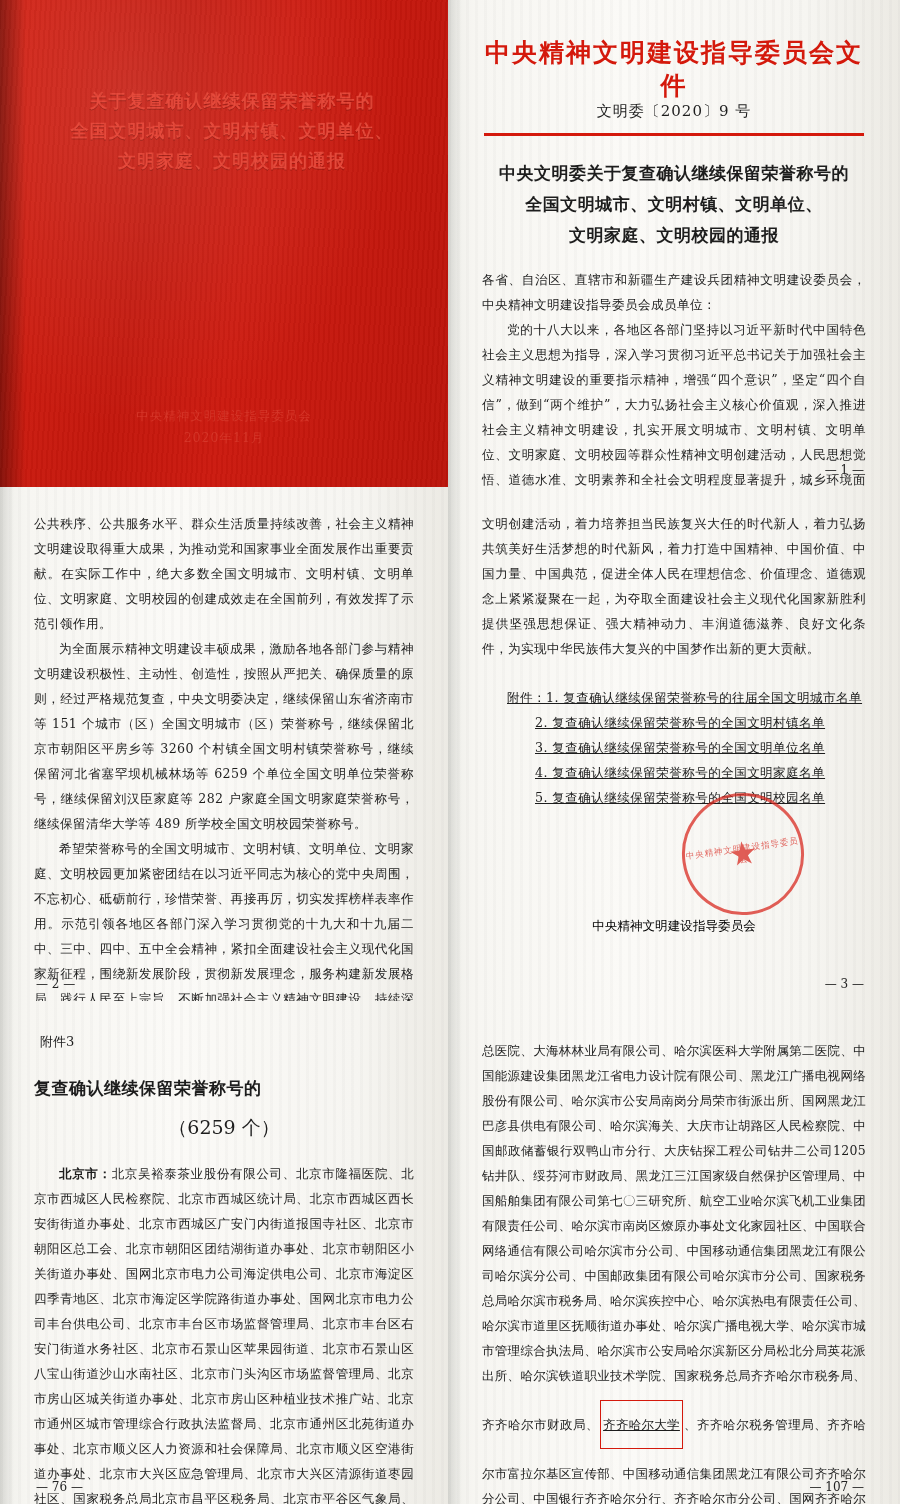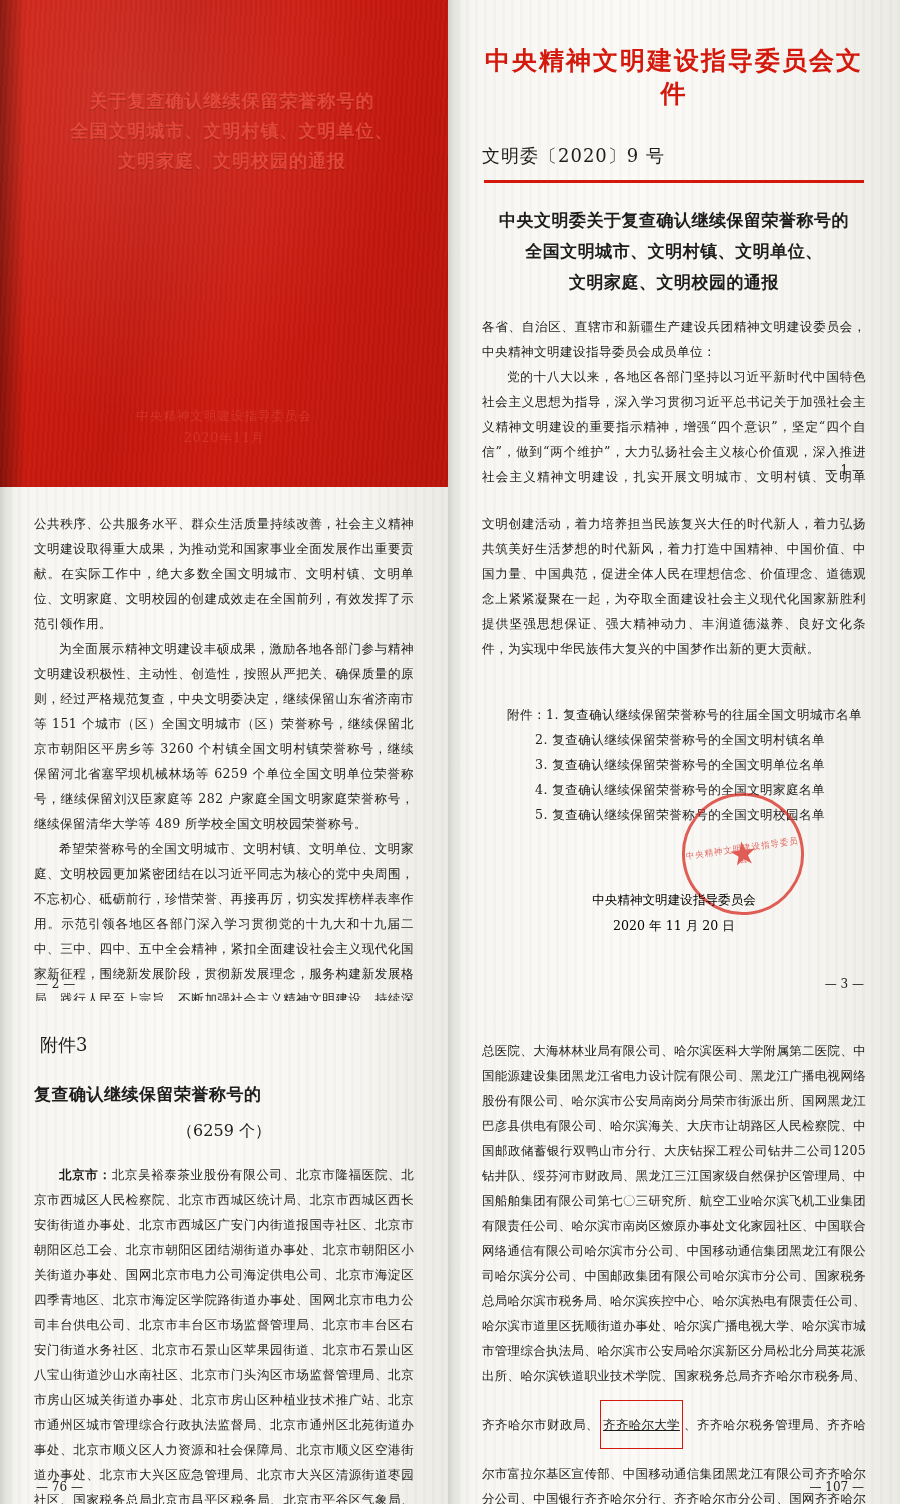--- a/index.html
+++ b/index.html
@@ -97,26 +97,25 @@
   .pagenum.left{text-align:left;padding-left:36px;}
 
   
   .masthead{
     text-align:center;
     color:#d4190c;
     font-family:"DejaVu Serif", serif;
     font-weight:700;
     font-size:25px;
     letter-spacing:2px;
-    margin-top:20px;
+    margin-top:12px;
   }
   .doc-no{
-    text-align:left;
-    font-size:18px;
-    margin-top:34px;
+    text-align:center;
+    font-size:15px;
     letter-spacing:1px;
   }
   .red-rule{
     height:2.5px;background:#d4190c;margin:12px 2px 22px 2px;
   }
   .doc-title{
     text-align:center;
     font-weight:700;
     font-size:17px;
     line-height:31px;
@@ -159,33 +158,33 @@
     position:absolute;
     left:34px;right:34px;bottom:62px;
     text-align:center;
     font-size:12.6px;
     line-height:26px;
     font-family:"DejaVu Serif", serif;
   }
 
   
   .appendix-label{
-    font-size:18px;
+    font-size:13px;
     margin:8px 0 22px 6px;
     font-family:"DejaVu Serif", serif;
   }
   .appendix-title{
     font-weight:700;
     font-size:17px;
     line-height:30px;
     letter-spacing:.5px;
   }
   .appendix-count{
     text-align:center;
-    font-size:16px;
+    font-size:19px;
     margin:12px 0 20px 0;
   }
   .list-text{
     font-size:12.5px;
     line-height:25px;
     text-align:justify;
     letter-spacing:.3px;
   }
   .bold-head{font-weight:700;}
   .highlight-box{
@@ -248,38 +247,37 @@
     </div>
     <div class="pagenum left">— 2 —</div>
   </div>
 
   <div class="page">
     <div class="fold"></div>
     <div class="page-inner">
       <div class="body-text">
         <p>文明创建活动，着力培养担当民族复兴大任的时代新人，着力弘扬共筑美好生活梦想的时代新风，着力打造中国精神、中国价值、中国力量、中国典范，促进全体人民在理想信念、价值理念、道德观念上紧紧凝聚在一起，为夺取全面建设社会主义现代化国家新胜利提供坚强思想保证、强大精神动力、丰润道德滋养、良好文化条件，为实现中华民族伟大复兴的中国梦作出新的更大贡献。</p>
       </div>
-      <div class="body-text" style="margin-top:41px;padding-left:25px;">
+      <div class="body-text" style="margin-top:24px;padding-left:25px;text-decoration:underline;">
         <p style="text-indent:0">
           <span>附件：</span><span>1. 复查确认继续保留荣誉称号的往届全国文明城市名单</span>
         </p>
         <p style="padding-left:28px">2. 复查确认继续保留荣誉称号的全国文明村镇名单</p>
         <p style="padding-left:28px">3. 复查确认继续保留荣誉称号的全国文明单位名单</p>
         <p style="padding-left:28px">4. 复查确认继续保留荣誉称号的全国文明家庭名单</p>
         <p style="padding-left:28px">5. 复查确认继续保留荣誉称号的全国文明校园名单</p>
       </div>
     </div>
 
     <div class="stamp">
       <div class="stamp-text">中央精神文明建设指导委员会</div>
     </div>
 
     <div class="signature">
       <div>中央精神文明建设指导委员会</div>
-      <div>2020 年 11 月 20 日</div>
     </div>
 
     <div class="pagenum right">— 3 —</div>
   </div>
 
   <div class="page">
     <div class="fold"></div>
     <div class="page-inner">
       <div class="appendix-label">附件3</div>
       <div class="appendix-title">

